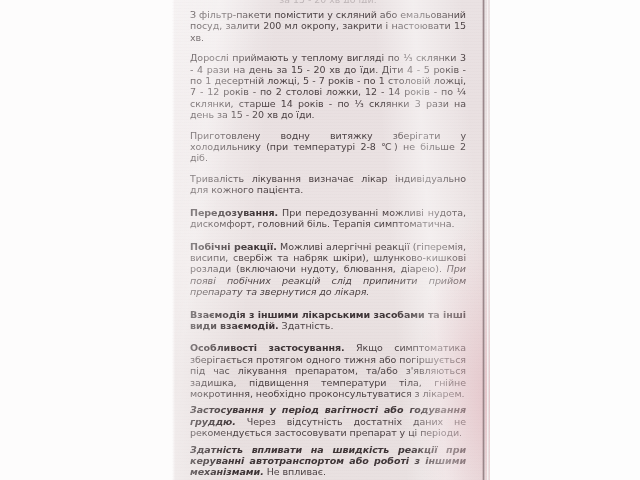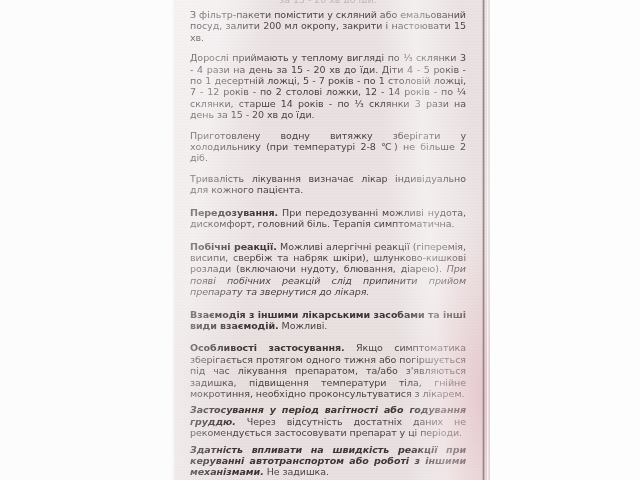--- a/index.html
+++ b/index.html
@@ -187,33 +187,33 @@
 
         <div class="block">
           <p class="gap-lg"><span class="b">Передозування.</span> <span>При передозуванні можливі нудота, дискомфорт, головний біль. Терапія симптоматична.</span></p>
         </div>
 
         <div class="block">
           <p class="gap-lg"><span class="b">Побічні реакції.</span> <span>Можливі алергічні реакції (гіперемія, висипи, свербіж та набряк шкіри), шлунково-кишкові розлади (включаючи нудоту, блювання, діарею).</span> <span class="i">При появі побічних реакцій слід припинити прийом препарату та звернутися до лікаря.</span></p>
         </div>
 
         <div class="block">
-          <p class="gap-lg"><span class="b">Взаємодія з іншими лікарськими засобами та інші види взаємодій.</span> <span>Можливі.</span></p>
+          <p class="gap-lg"><span class="b">Взаємодія з іншими лікарськими засобами та інші види взаємодій.</span> <span>Здатність.</span></p>
         </div>
 
         <div class="block">
           <p class="tight"><span class="b">Особливості застосування.</span> <span>Якщо симптоматика зберігається протягом одного тижня або погіршується під час лікування препаратом, та/або з'являються задишка, підвищення температури тіла, гнійне мокротиння, необхідно проконсультуватися з лікарем.</span></p>
         </div>
 
         <div class="block">
           <p class="tight"><span class="bi">Застосування у період вагітності або годування груддю.</span> <span>Через відсутність достатніх даних не рекомендується застосовувати препарат у ці періоди.</span></p>
         </div>
 
         <div class="block">
-          <p class="tight"><span class="bi">Здатність впливати на швидкість реакції при керуванні автотранспортом або роботі з іншими механізмами.</span> <span>Не задишка.</span></p>
+          <p class="tight"><span class="bi">Здатність впливати на швидкість реакції при керуванні автотранспортом або роботі з іншими механізмами.</span> <span>Не впливає.</span></p>
         </div>
 
       </div>
     </div>
 
     <div class="paper-grain"></div>
     <div class="sheen-a"></div>
     <div class="sheen-b"></div>
     <div class="pink-bleed"></div>
     <div class="fold-edge"></div>

